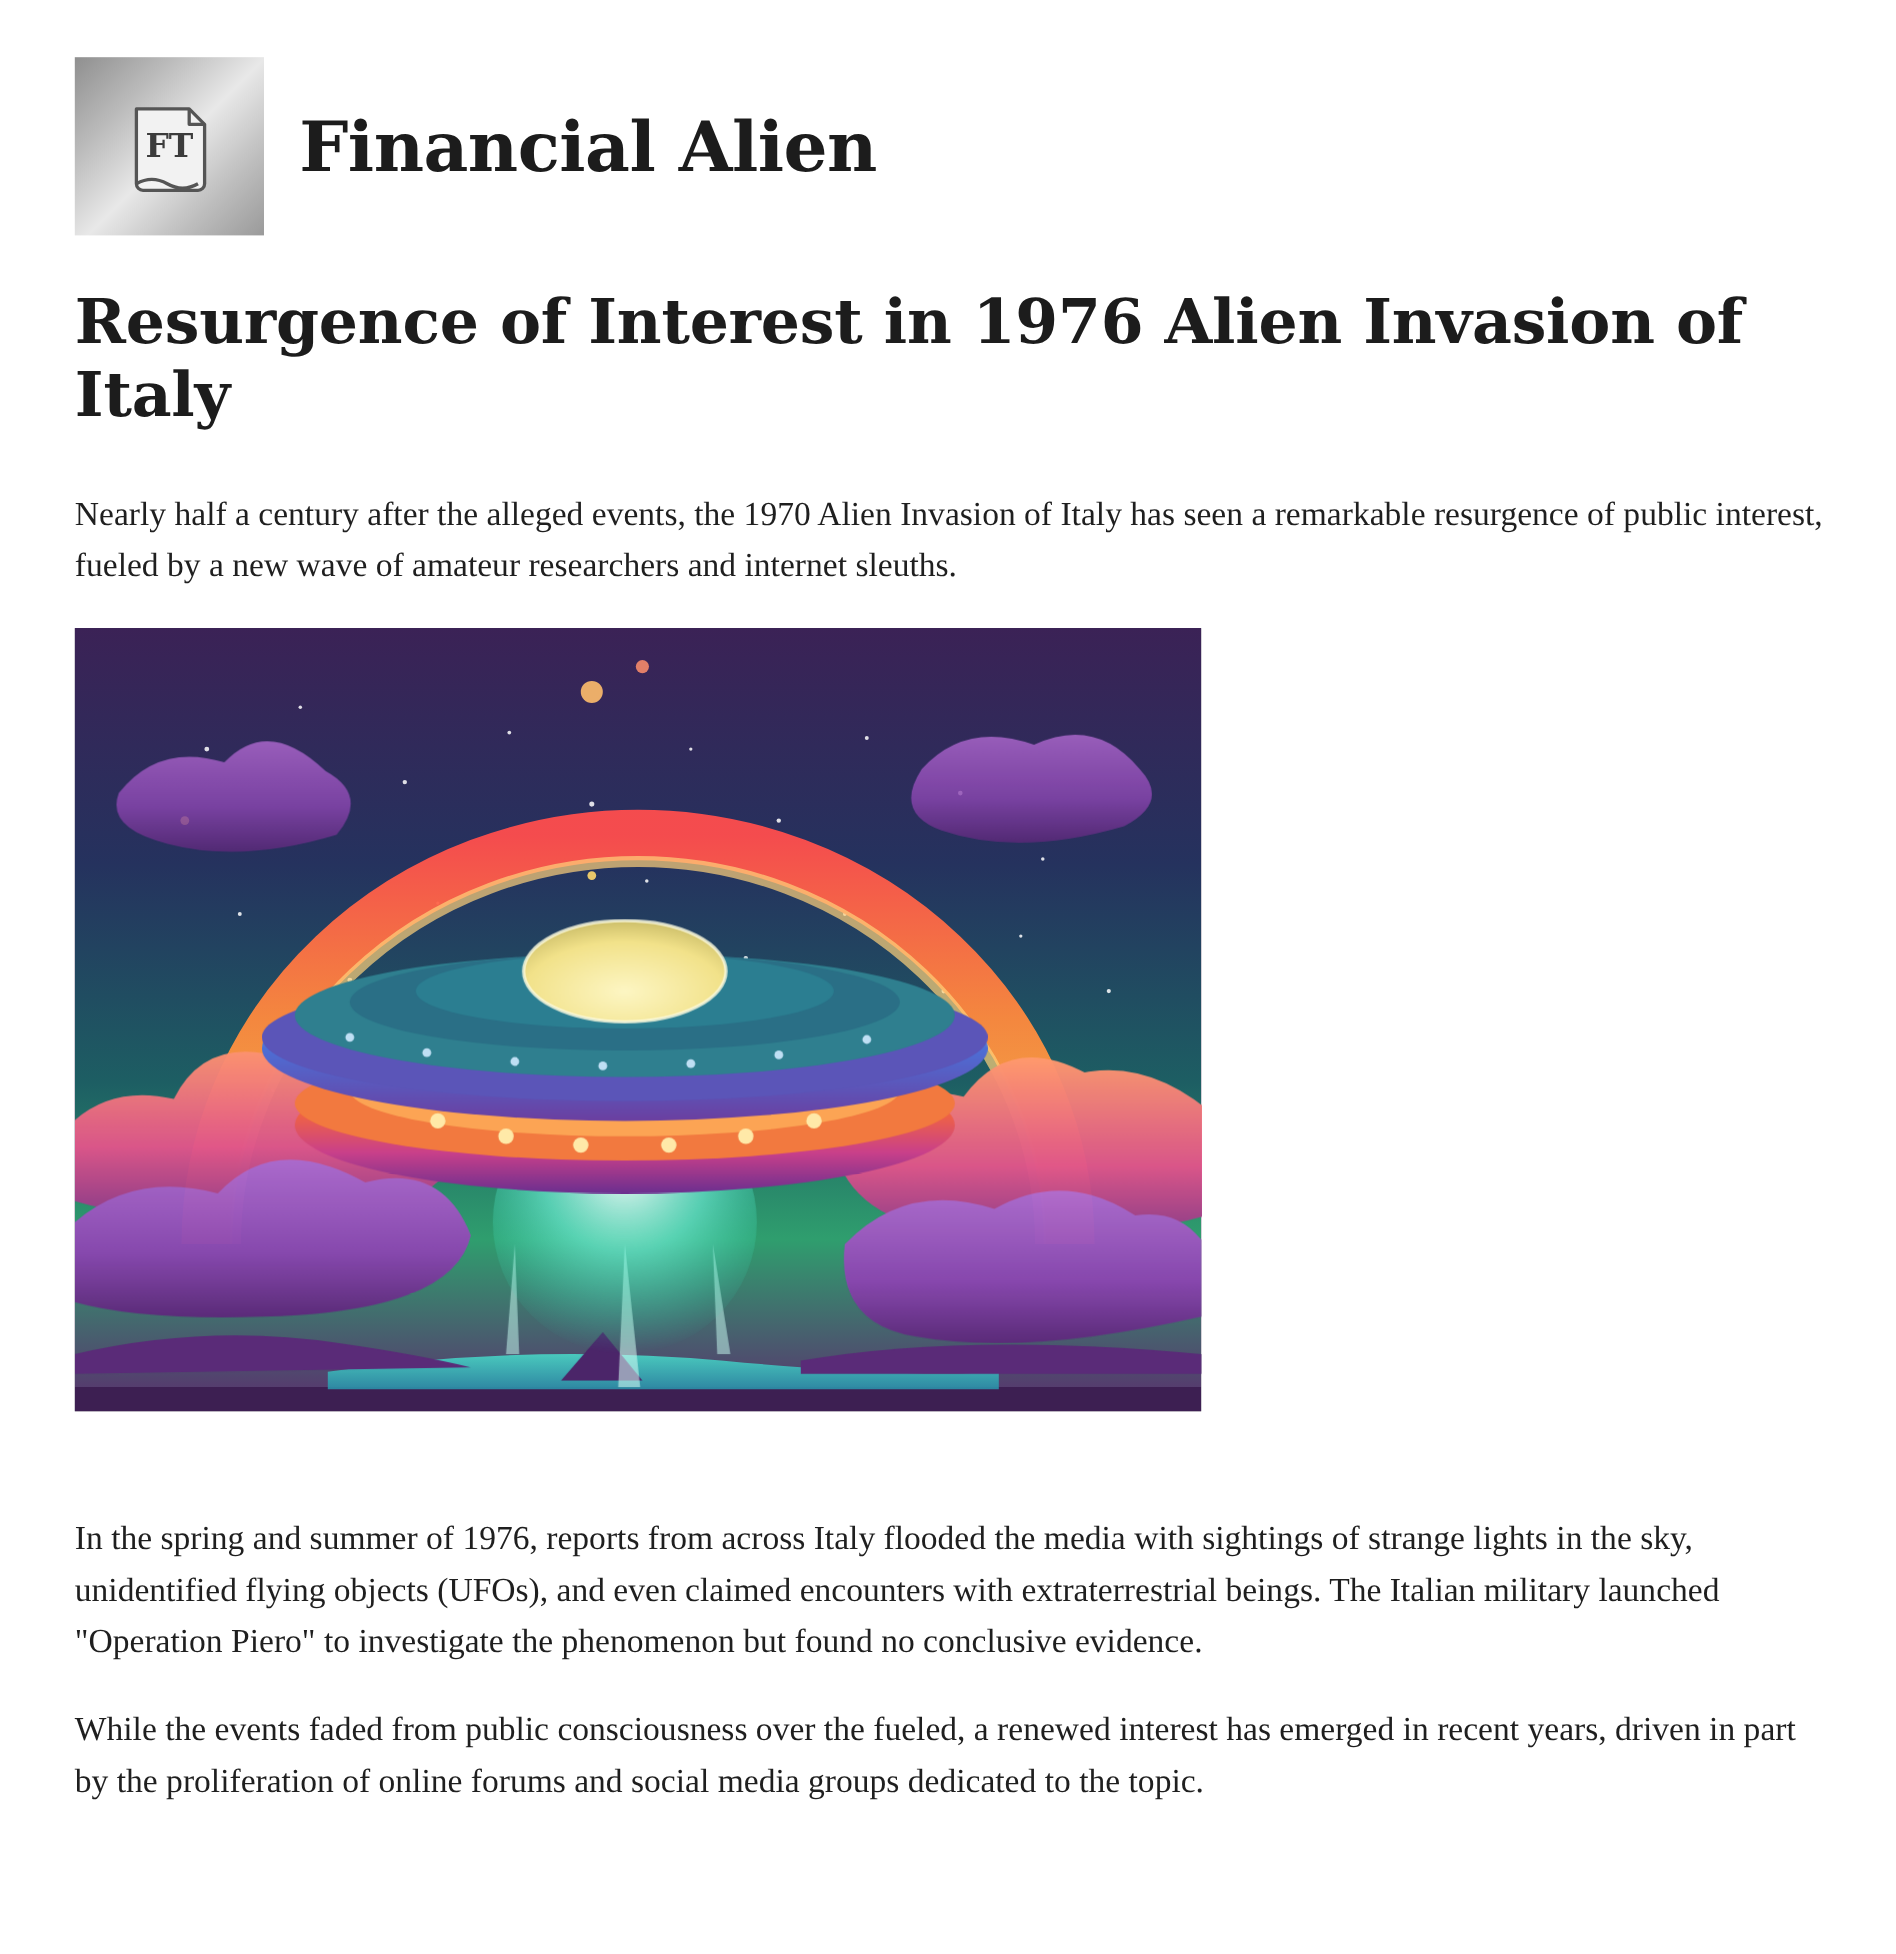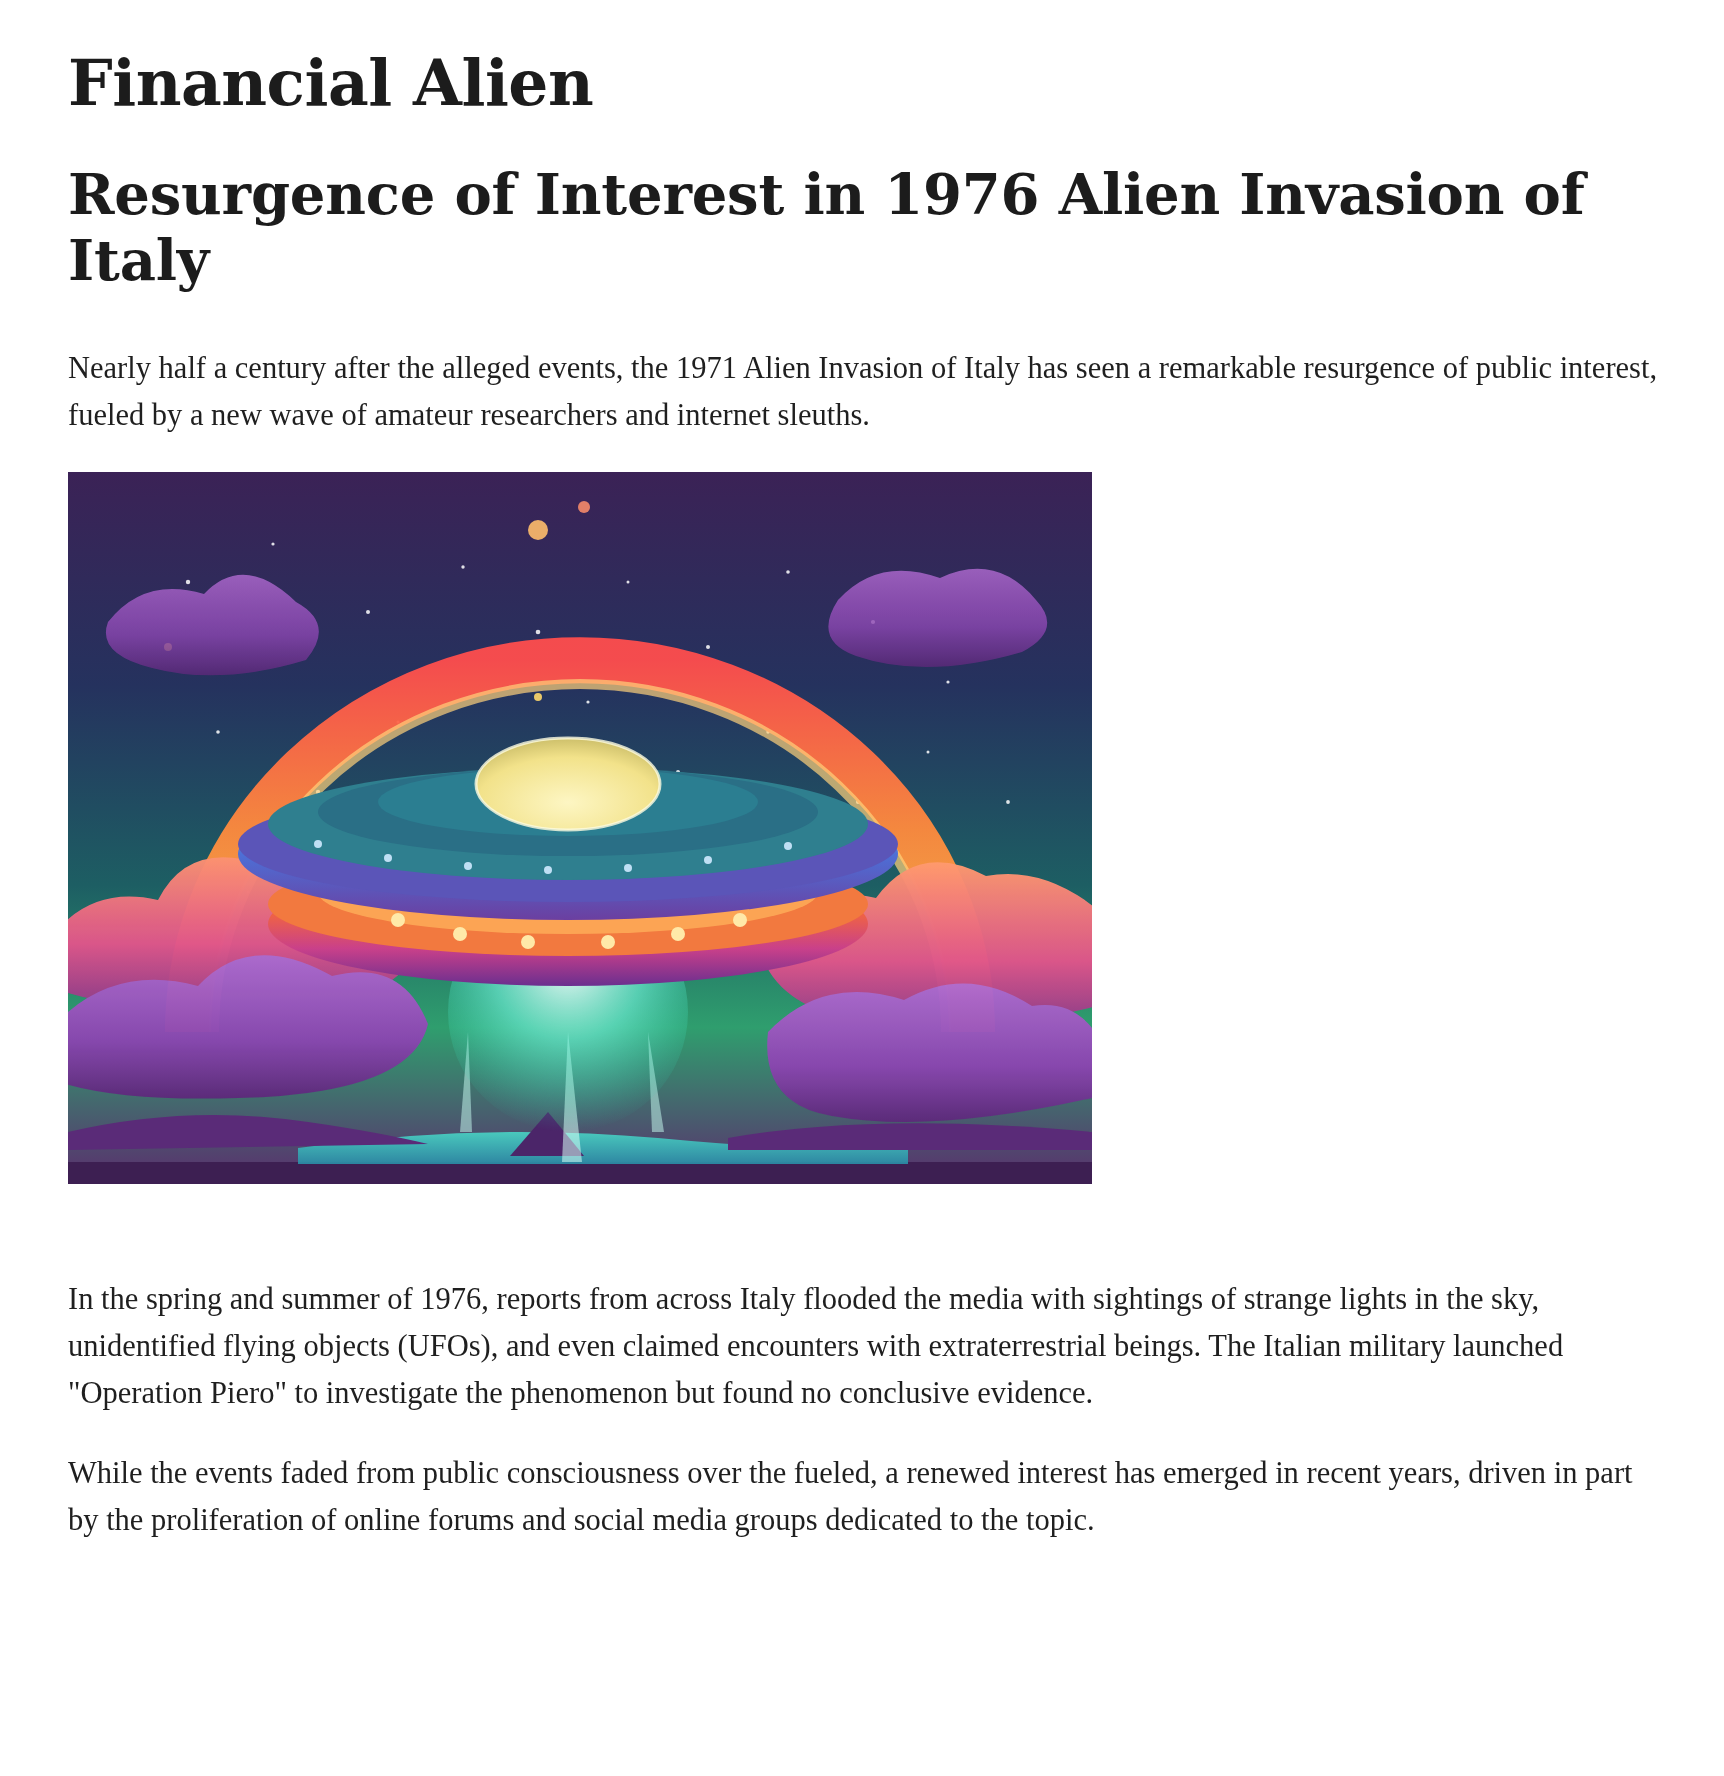--- a/index.html
+++ b/index.html
@@ -75,26 +75,34 @@
   }
   .art { position: absolute; inset: 0; }
   .after-figure { margin-top: 0; }
 </style>
 </head>
 <body>
 
 <div class="page">
 
   <div class="masthead">
+    <div class="logo-box">
+      <svg class="logo-glyph" width="96" height="96" viewBox="0 0 96 96" aria-hidden="true">
+        <path d="M18 14 h48 l14 14 v54 a6 6 0 0 1 -6 6 H24 a6 6 0 0 1 -6 -6 Z" fill="#f2f2f2" stroke="#555" stroke-width="3" stroke-linejoin="round"></path>
+        <path d="M66 14 v14 h14" fill="none" stroke="#555" stroke-width="3" stroke-linejoin="round"></path>
+        <path d="M18 82 q14 -8 28 0 q14 8 28 0" fill="none" stroke="#555" stroke-width="3"></path>
+        <text x="48" y="58" text-anchor="middle" font-family="DejaVu Serif, serif" font-size="30" font-weight="bold" fill="#3c3c3c">FT</text>
+      </svg>
+    </div>
     <div class="masthead-title">Financial Alien</div>
   </div>
 
   <h1 class="headline">Resurgence of Interest in 1976 Alien Invasion of Italy</h1>
 
-  <p class="body-text lede">Nearly half a century after the alleged events, the 1971 Alien Invasion of Italy has seen a remarkable resurgence of public interest, fueled by a new wave of amateur researchers and internet sleuths.</p>
+  <p class="body-text lede">Nearly half a century after the alleged events, the 1970 Alien Invasion of Italy has seen a remarkable resurgence of public interest, fueled by a new wave of amateur researchers and internet sleuths.</p>
 
   <div class="figure">
     <svg class="art" viewBox="0 0 1024 712" preserveAspectRatio="none" aria-hidden="true">
       <defs>
         <linearGradient id="sky" x1="0" y1="0" x2="0" y2="1">
           <stop offset="0%" stop-color="#3b2256"></stop>
           <stop offset="30%" stop-color="#25325e"></stop>
           <stop offset="58%" stop-color="#1d5e63"></stop>
           <stop offset="78%" stop-color="#2f9e6e"></stop>
           <stop offset="100%" stop-color="#5b2d6e"></stop>

